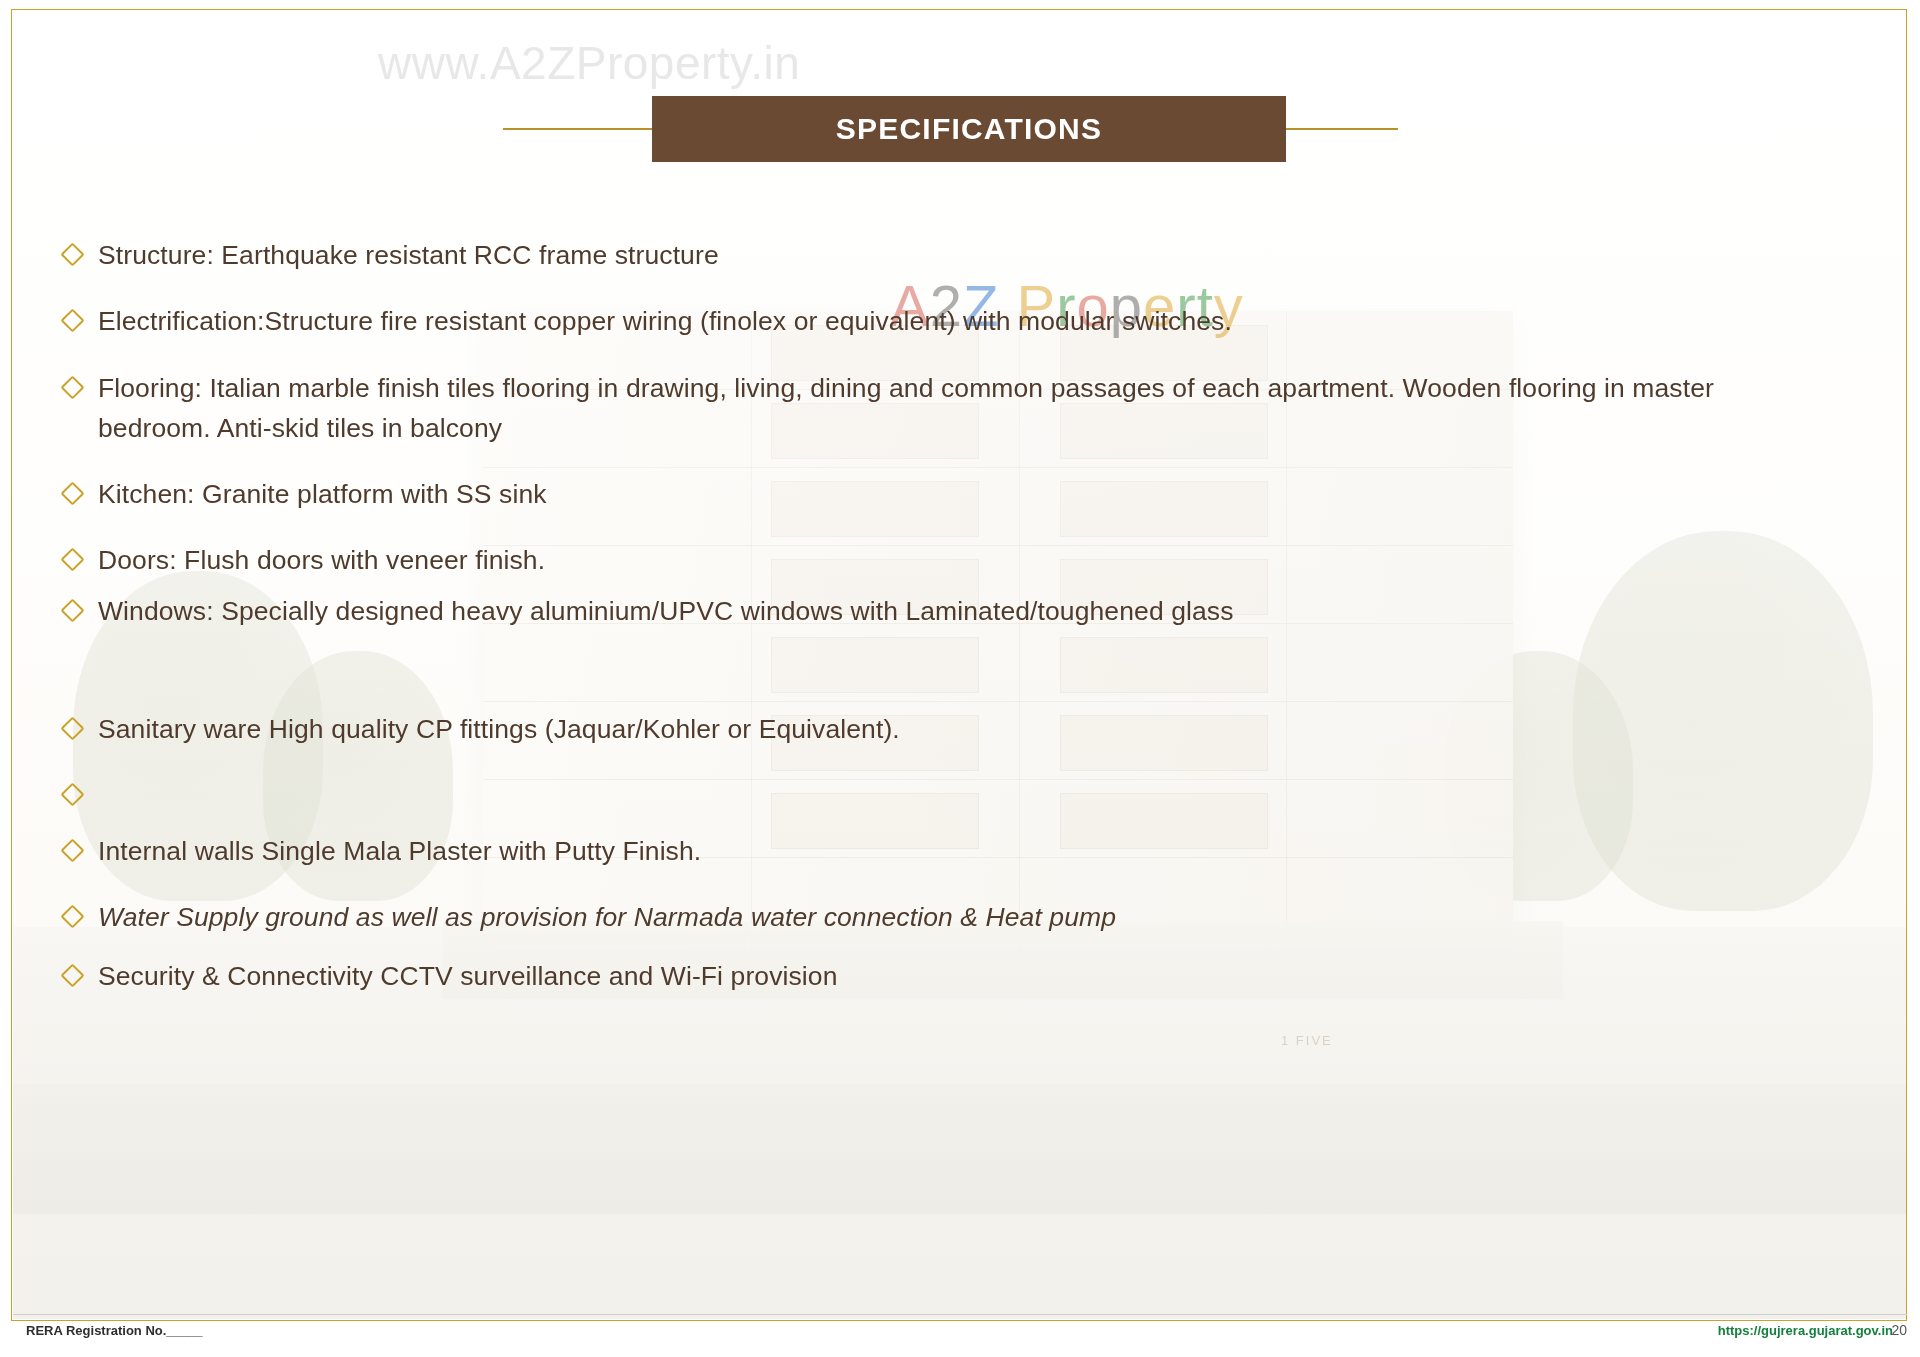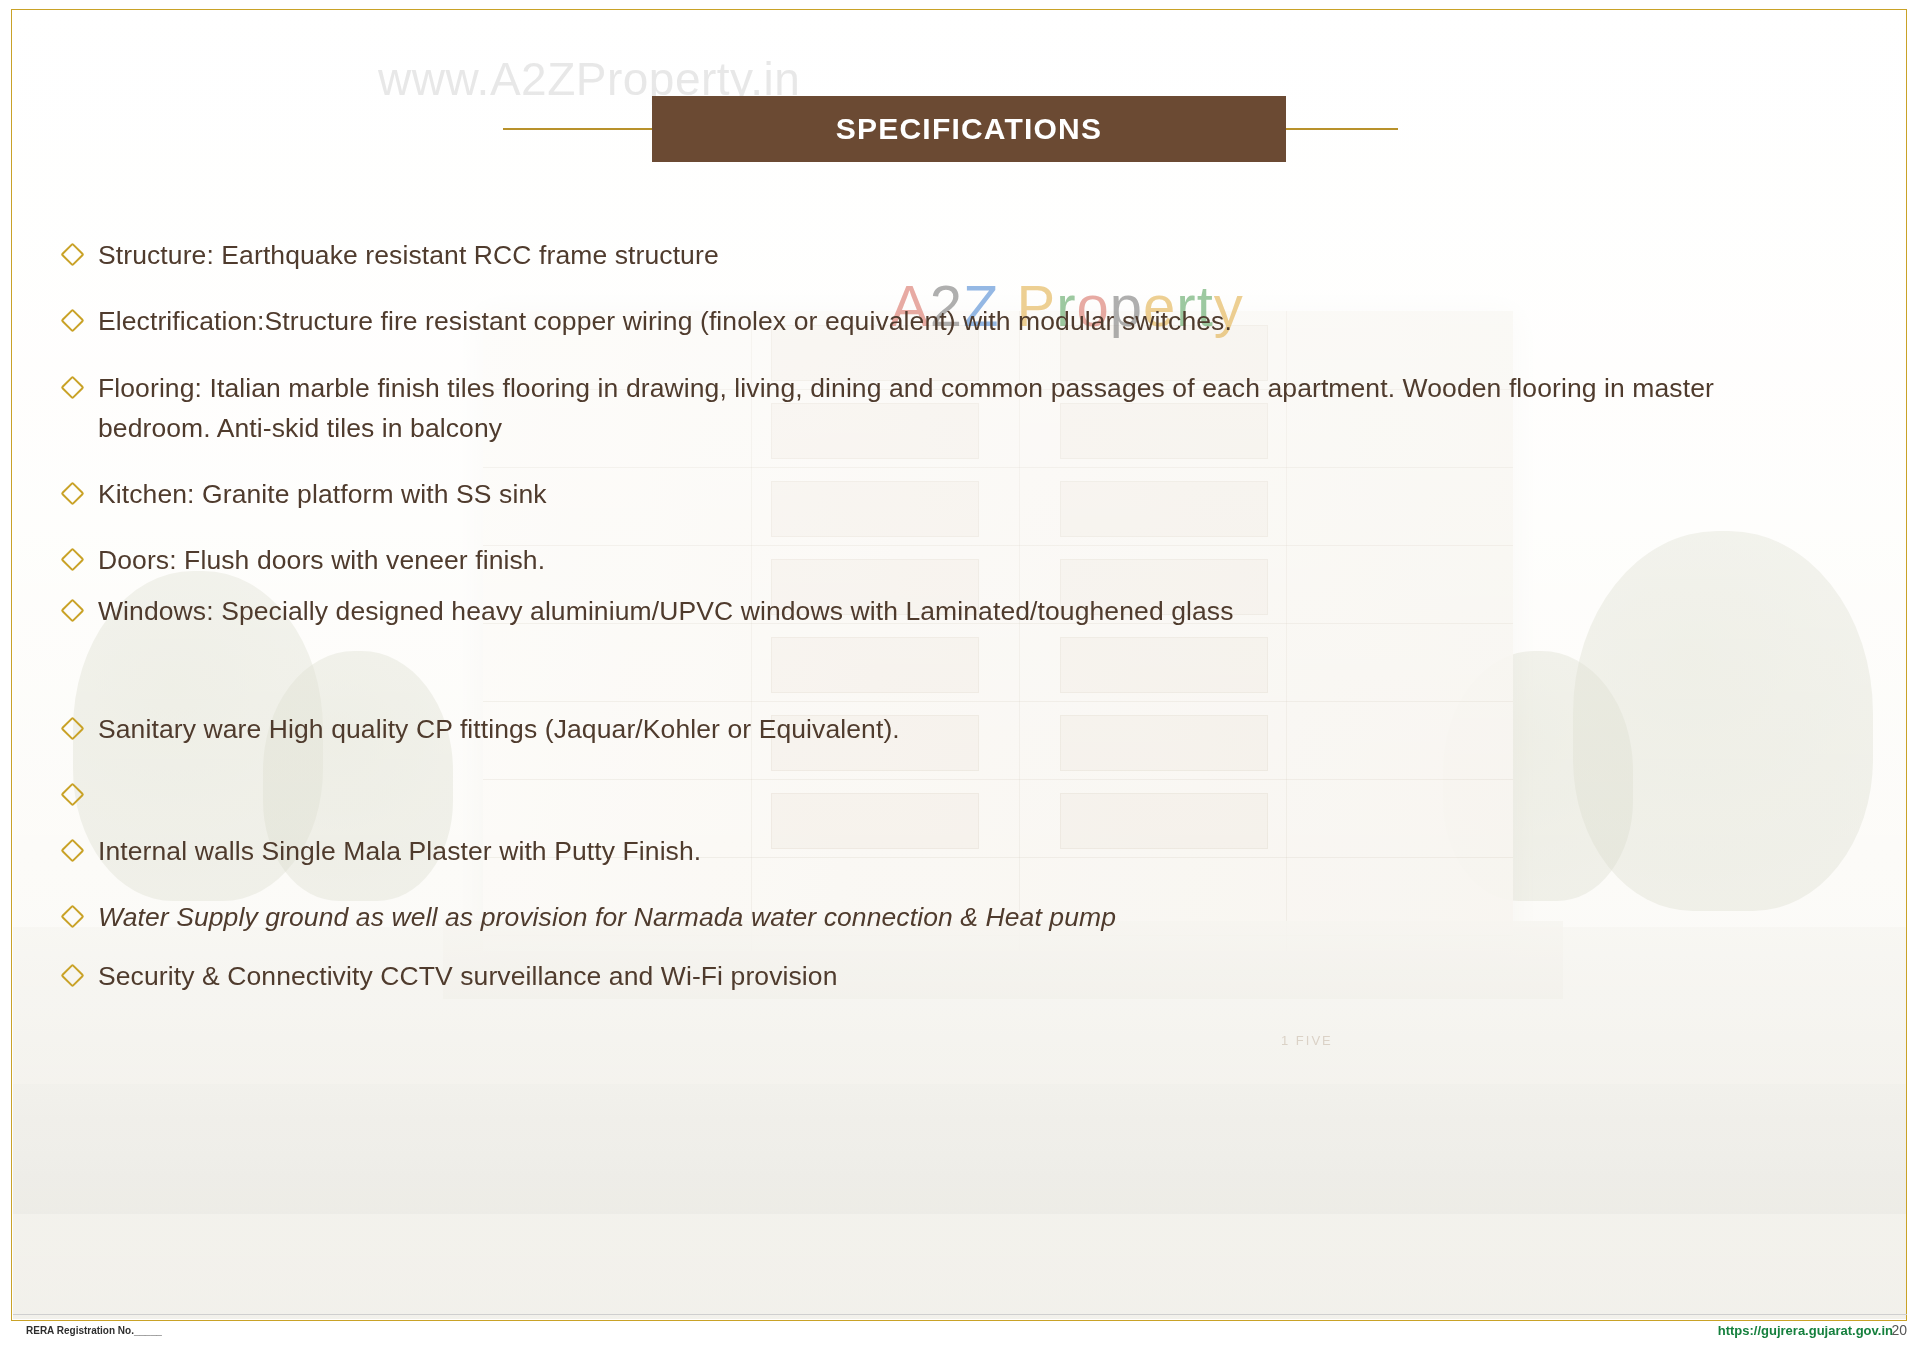--- a/index.html
+++ b/index.html
@@ -112,21 +112,21 @@
   .veil {
     position: absolute;
     left: 0; top: 0; width: 100%; height: 100%;
     background: linear-gradient(rgba(255,255,255,.72), rgba(255,255,255,.52) 55%, rgba(255,255,255,.40));
   }
 
   
   .wm-top {
     position: absolute;
     left: 378px;
-    top: 52px;
+    top: 36px;
     font-size: 46px;
     color: rgba(150,150,150,.22);
     font-family: "Liberation Sans", sans-serif;
     letter-spacing: .5px;
     white-space: nowrap;
   }
   .wm-mid {
     position: absolute;
     left: 890px;
     top: 272px;
@@ -236,21 +236,21 @@
     display: flex;
     align-items: center;
     font-size: 13.5px;
     color: #4a4a4a;
     font-family: "Liberation Sans", sans-serif;
   }
   .footer .rera {
     position: absolute;
     left: 13px;
     font-weight: bold;
-    font-size: 10px;
+    font-size: 13px;
     color: #2e2e2e;
   }
   .footer .pageno {
     position: absolute;
     left: 0; right: 0;
     text-align: right;
     font-size: 14px;
     color: #555;
   }
   .footer .link {

